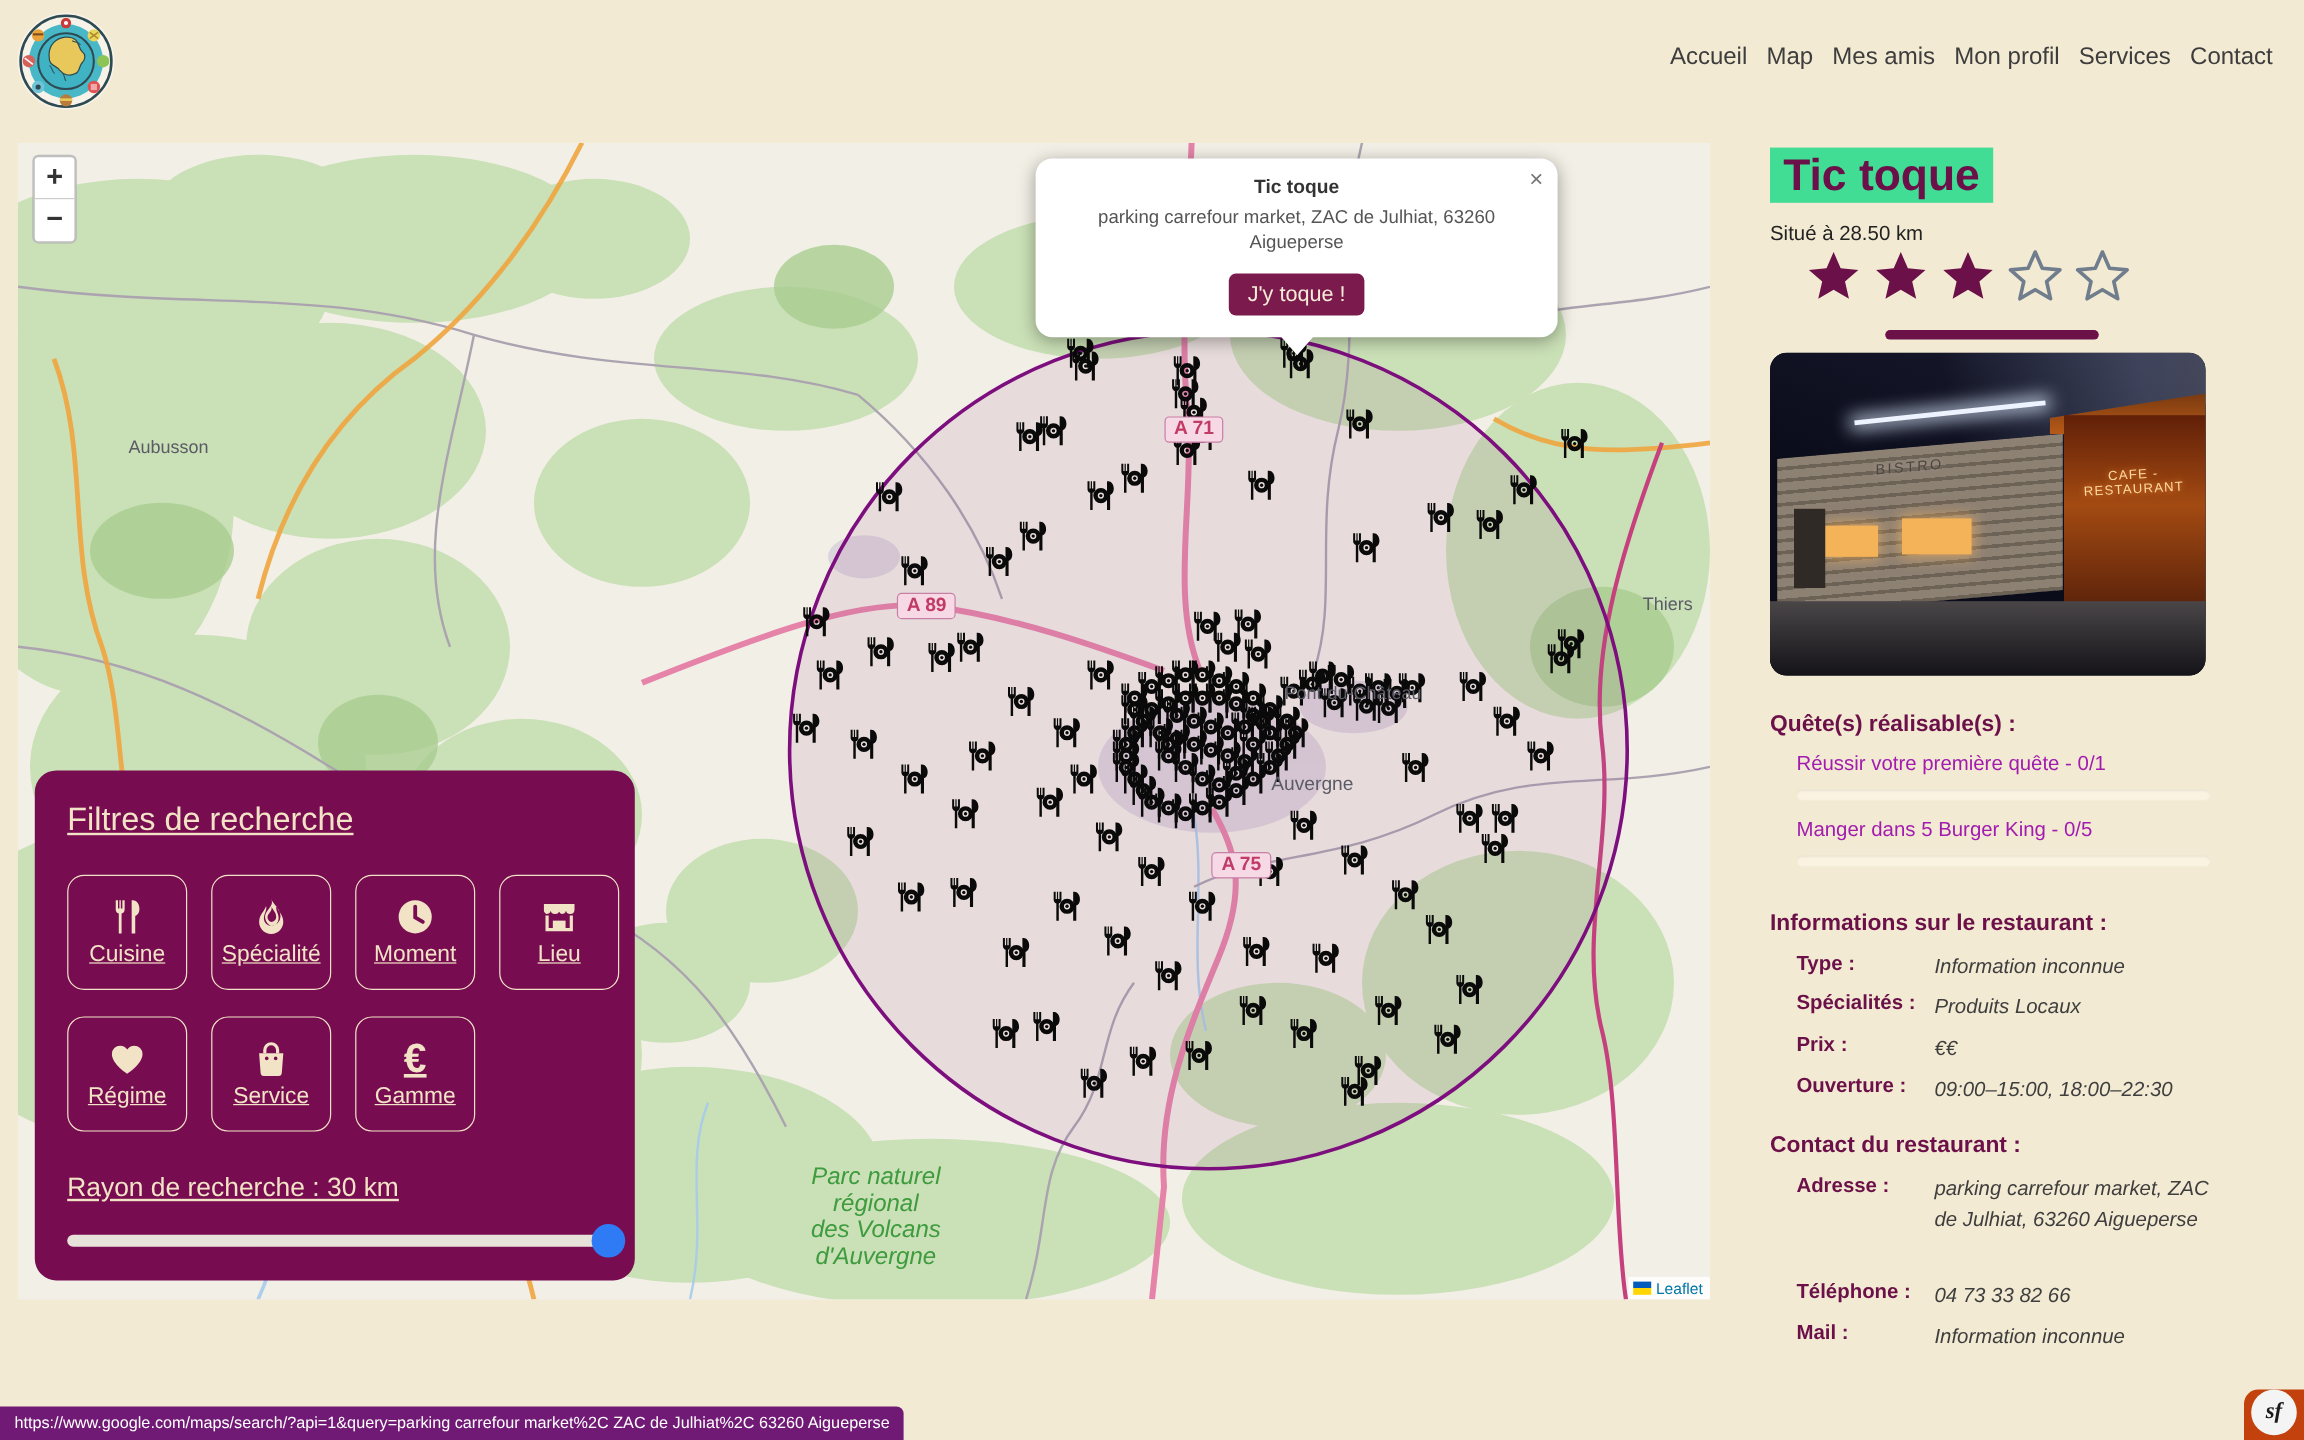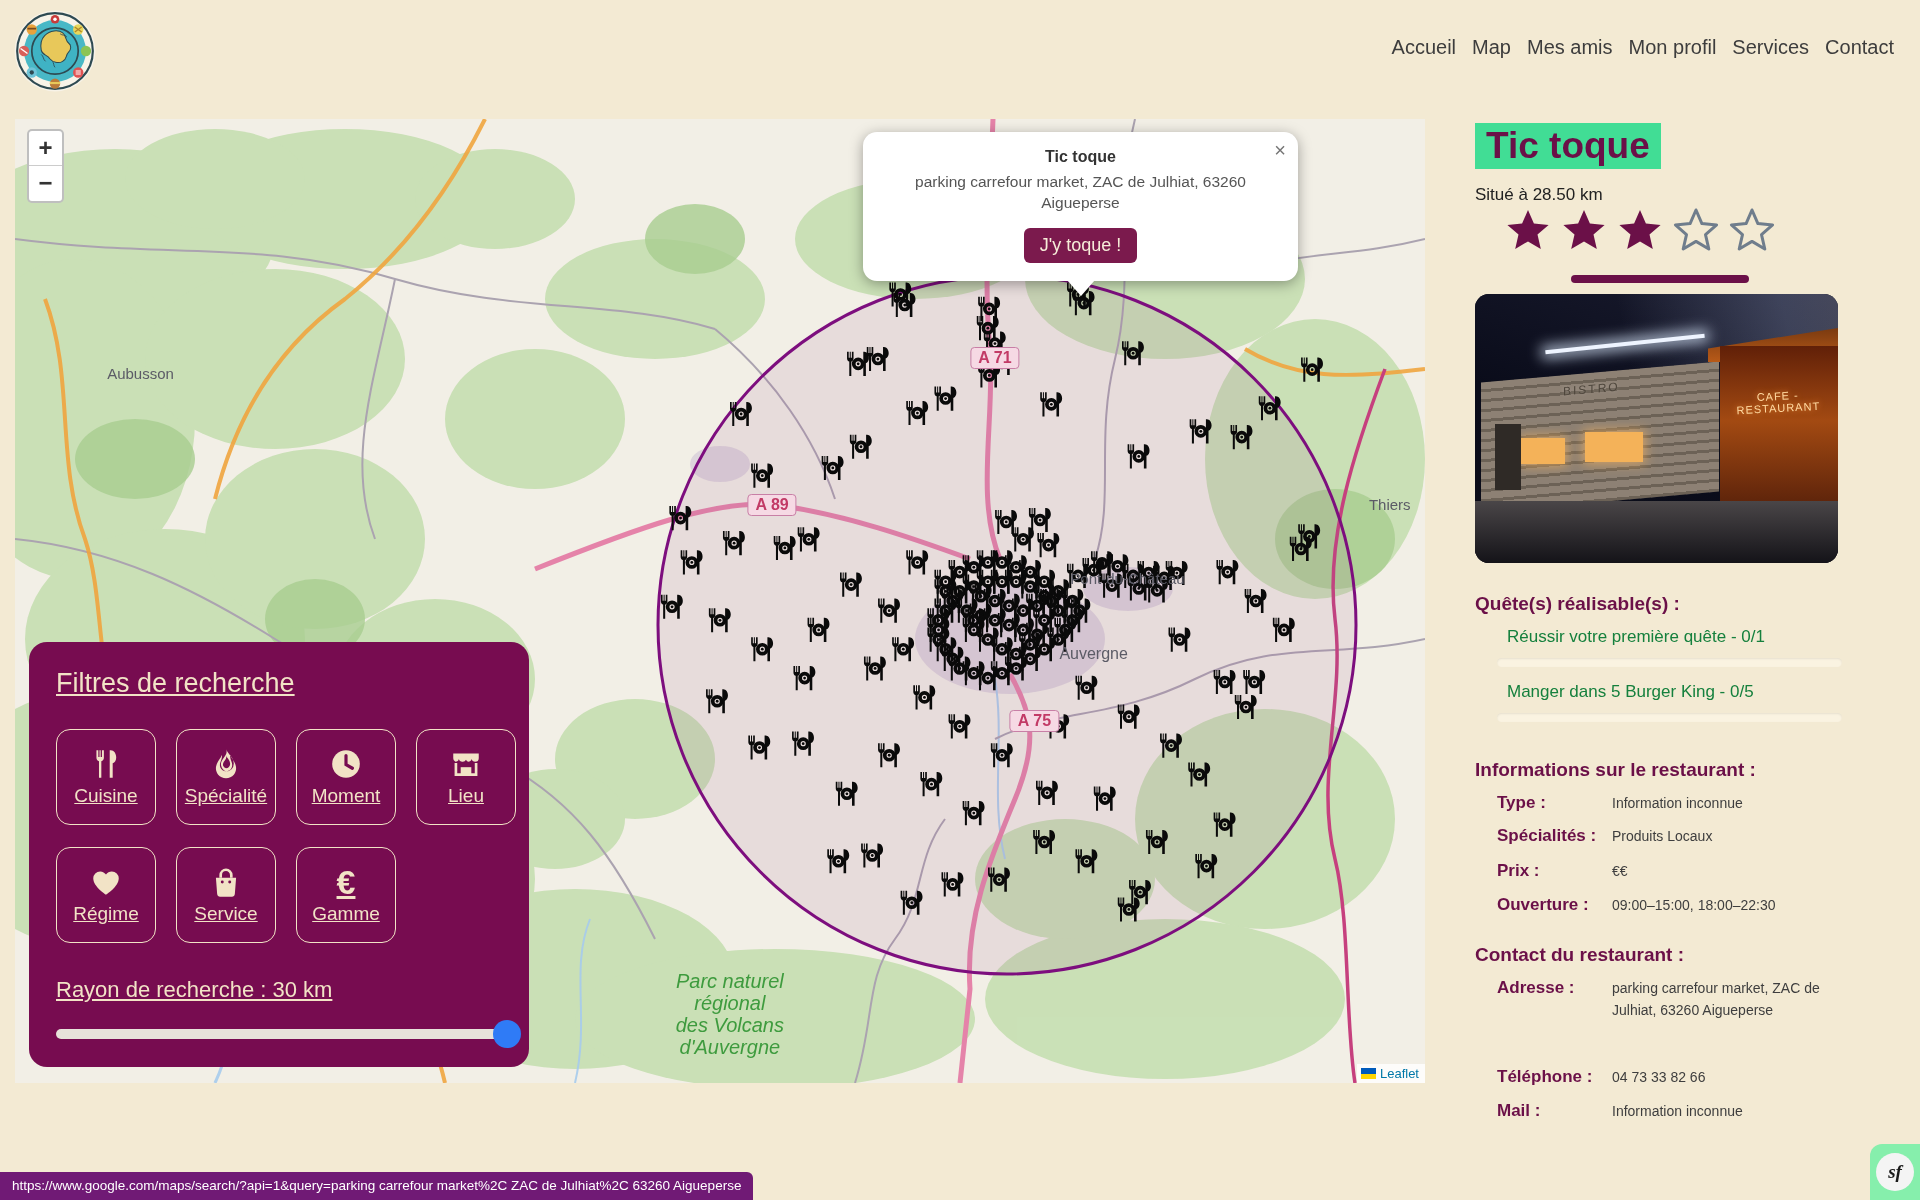--- a/index.html
+++ b/index.html
@@ -65,28 +65,28 @@
   .ph-strip { position:absolute; left:70px; top:48px; width:160px; height:4px; background:#eef4ff; box-shadow:0 0 14px 4px rgba(220,235,255,.8); transform:rotate(-6deg); }
   .ph-sign { position:absolute; left:88px; top:88px; color:#4e463c; font-size:12px; letter-spacing:2px; transform:skewY(-5deg); text-shadow:0 0 4px rgba(255,255,255,.25); }
   .ph-win { position:absolute; background:#f4b259; box-shadow:0 0 12px 2px rgba(250,180,90,.65); }
   .ph-door { position:absolute; left:20px; top:130px; width:26px; height:66px; background:#2f2a26; border:2px solid #55globals4b42; }
   .ph-right { position:absolute; right:0; top:52px; width:118px; height:166px; background:linear-gradient(180deg,#612008 0%,#a34a12 45%,#57200a 100%); }
   .ph-roof { position:absolute; right:0; top:34px; width:130px; height:34px; background:linear-gradient(180deg,#7a3a10,#b85a18); clip-path:polygon(0 60%,100% 0,100% 100%,0 100%); }
   .ph-banner { position:absolute; right:6px; top:96px; width:108px; color:#ffd9a0; font-size:11px; letter-spacing:1px; text-align:center; text-shadow:0 0 6px rgba(255,150,60,.9); transform:rotate(-3deg); }
   .ph-ground { position:absolute; left:0; bottom:0; width:100%; height:62px; background:linear-gradient(180deg,#4a4648,#141318); }
 
   .q-head, .sec-head { position:absolute; left:20px; font-size:19px; font-weight:bold; color:#6B1048; }
-  .q-item { position:absolute; left:42px; font-size:17px; color:#15803d;margin-left:10px; }
+  .q-item { position:absolute; left:42px; font-size:17px; color:#a21caf; }
   .q-bar { position:absolute; left:42px; width:345px; height:9px; border-radius:5px; background:#FAF3E1; box-shadow:inset 0 1px 2px rgba(0,0,0,.08); }
   .inf-lbl { position:absolute; left:42px; font-size:17px; font-weight:bold; color:#6B1048; }
-  .inf-val { position:absolute; left:157px; width:240px; font-size:14px; color:#3E3E3E; line-height:1.55; }
+  .inf-val { position:absolute; left:157px; width:240px; font-size:17px; color:#3E3E3E; line-height:1.55;font-style:italic; }
 
   
   .statusbar { position:absolute; left:0; bottom:0; height:28px; background:#701a75; color:#fff; font-size:13.5px; line-height:28px; padding:0 12px; border-top-right-radius:6px; z-index:60; white-space:nowrap; }
-  .sf-toolbar { position:absolute; right:0; bottom:0; width:50px; height:56px; background:#86efac; border-top-left-radius:12px; z-index:60; display:flex; align-items:center; justify-content:center; cursor:pointer; }
+  .sf-toolbar { position:absolute; right:0; bottom:0; width:50px; height:42px; background:#c2410c; border-top-left-radius:12px; z-index:60; display:flex; align-items:flex-start; justify-content:center; cursor:pointer; }
   .sf-circle { width:38px; height:38px; border-radius:50%; background:#f4f4f4; color:#1a1a1a; font-family:"Liberation Serif", serif; font-style:italic; font-size:19px; font-weight:bold; display:flex; align-items:center; justify-content:center; }
 </style>
 </head>
 <body>
 
 <svg class="logo" viewBox="0 0 100 100">
   <circle cx="50" cy="50" r="47" fill="#f7f3e8"></circle>
   <circle cx="50" cy="50" r="44" fill="none" stroke="#2e4a52" stroke-width="2.5"></circle>
   <circle cx="50" cy="50" r="36" fill="#49b8c6"></circle>
   <circle cx="50" cy="50" r="27" fill="#3fb3c4" stroke="#2e4a52" stroke-width="2"></circle>

